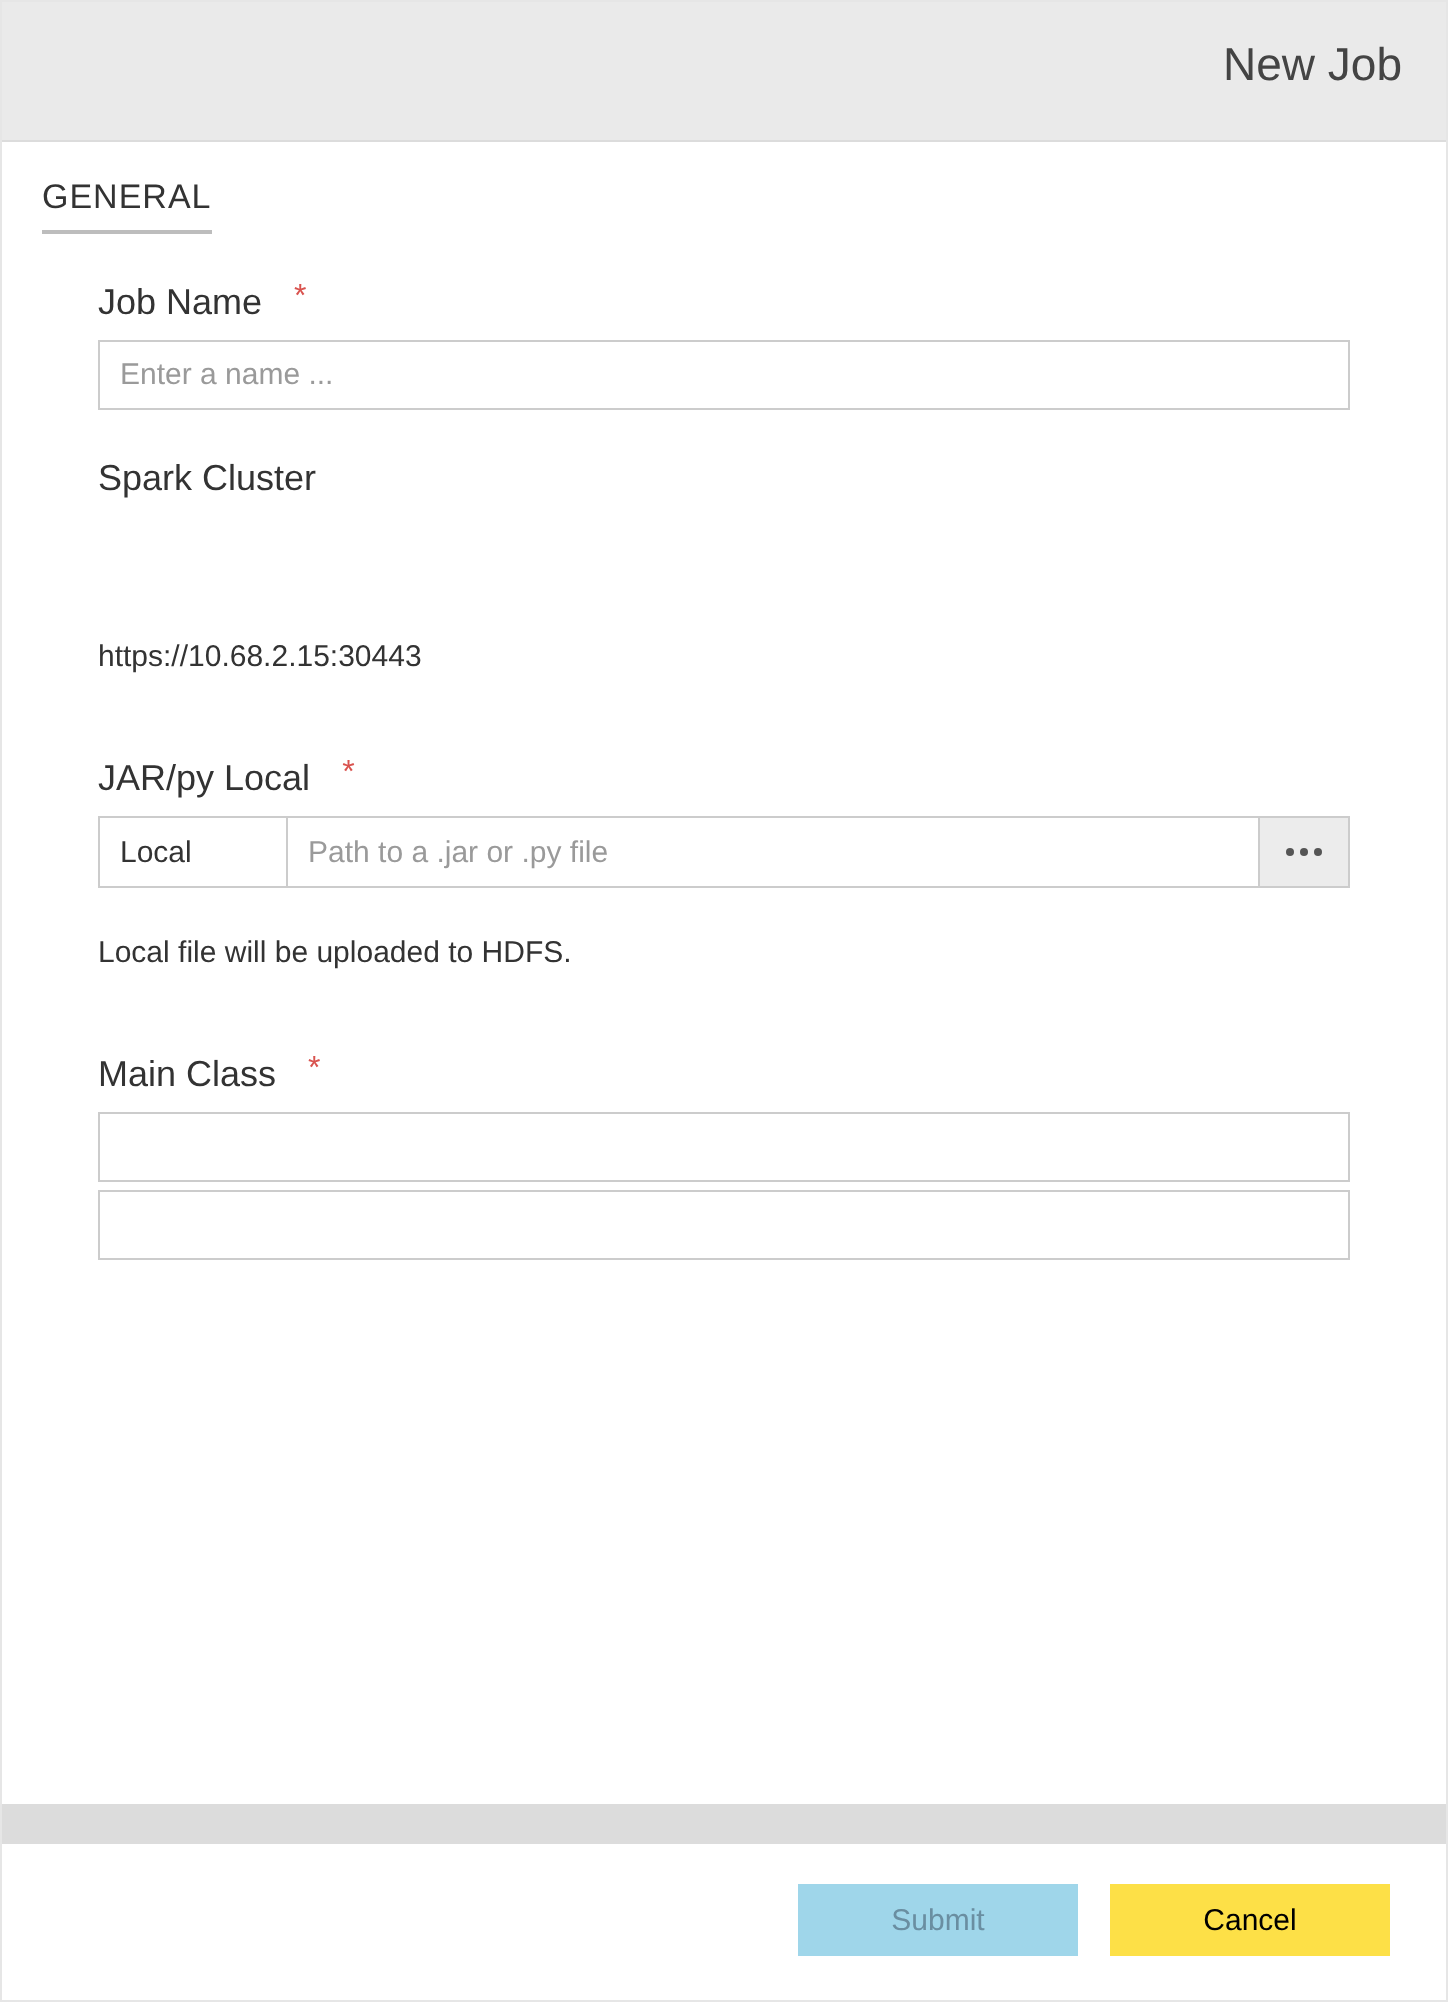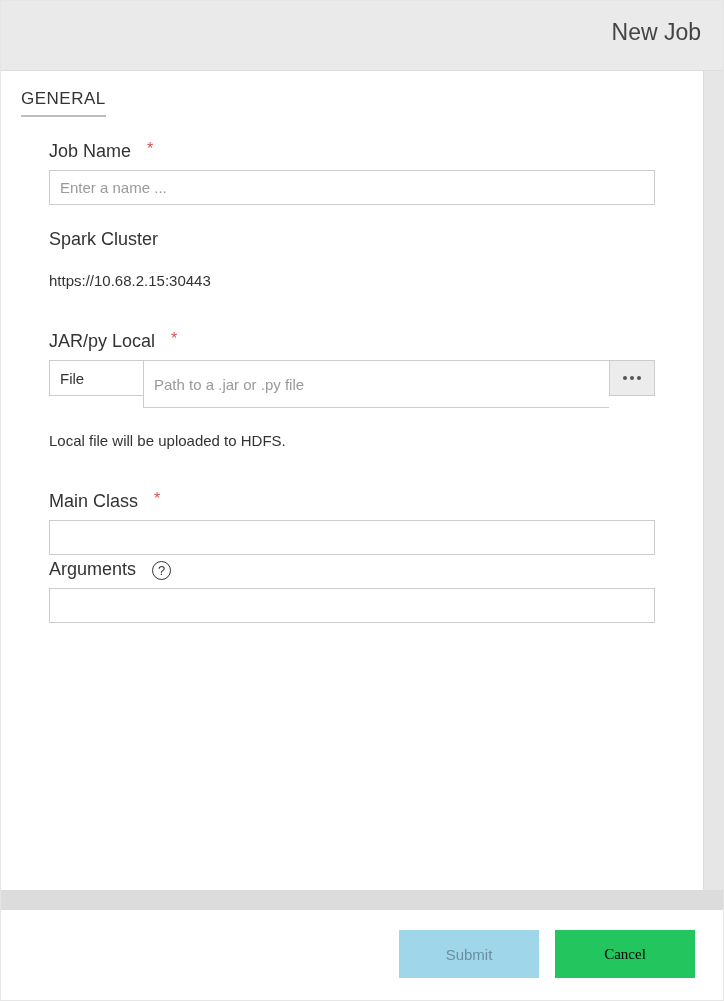--- a/index.html
+++ b/index.html
@@ -27,21 +27,21 @@
   }
   .titlebar h1 {
     margin: 0;
     font-size: 23px;
     font-weight: 400;
     color: #444;
   }
   .body {
     flex: 1;
     display: flex;
-    flex-direction: row;
+    flex-direction: column;
     overflow: hidden;
     background: #fff;
   }
   .content {
     flex: 1;
     padding: 14px 20px 0 20px;
     overflow: auto;
   }
   .right-gutter {
     width: 20px;
@@ -89,40 +89,41 @@
     padding: 0 10px;
     font-size: 15px;
     color: #333;
     outline: none;
   }
   .text-input::placeholder { color: #9a9a9a; }
   .block { margin-bottom: 24px; }
   .static-text {
     font-size: 15px;
     color: #333;
+    margin-top: 48px;
   }
   .file-row {
     display: flex;
     width: 100%;
   }
   .file-dropdown {
     width: 94px;
     height: 36px;
     border: 1px solid #ccc;
     border-right: none;
     padding: 0 10px;
     font-size: 15px;
     display: flex;
     align-items: center;
     background: #fff;
     cursor: pointer;
   }
   .file-path {
     flex: 1;
-    height: 48px;
+    height: 36px;
     border: 1px solid #ccc;
     border-right: none;
     padding: 0 10px;
     font-size: 15px;
     outline: none;
   }
   .file-path::placeholder { color: #9a9a9a; }
   .file-browse {
     width: 46px;
     height: 36px;
@@ -167,35 +168,34 @@
   }
   .footer {
     display: flex;
     justify-content: flex-end;
     gap: 16px;
     padding: 20px 28px 22px 0;
     background: #fff;
   }
   .btn {
     min-width: 140px;
-    height: 48px;
+    height: 36px;
     border: none;
     font-size: 15px;
     cursor: pointer;
     padding: 0 18px;
   }
   .btn-submit {
     background: #9fd6ea;
     color: #6a8ea1;
     cursor: default;
   }
   .btn-cancel {
-    background: #22c55e;
+    background: #fde047;
     color: #000;
-    font-family: Liberation Serif, serif;
   }
 </style>
 </head>
 <body>
 
 <div class="window">
 
   <div class="titlebar">
     <h1>New Job</h1>
   </div>
@@ -227,21 +227,21 @@
 
         <div style="height:18px"></div>
 
         <div class="block">
           <div class="field-label">
             <span>JAR/py Local</span>
             <span class="req">*</span>
           </div>
           <div class="file-row">
             <div class="file-dropdown">
-              <span>File</span>
+              <span>Local</span>
             </div>
             <input type="text" class="file-path" placeholder="Path to a .jar or .py file" style="">
             <div class="file-browse">
               <span class="dot"></span>
               <span class="dot"></span>
               <span class="dot"></span>
             </div>
           </div>
           <div class="hint">Local file will be uploaded to HDFS.</div>
         </div>
@@ -250,24 +250,20 @@
 
         <div class="block" style="margin-bottom:4px">
           <div class="field-label">
             <span>Main Class</span>
             <span class="req">*</span>
           </div>
           <input type="text" class="text-input" style="">
         </div>
 
         <div class="block">
-          <div class="field-label">
-            <span>Arguments</span>
-            <span class="help-icon">?</span>
-          </div>
           <input type="text" class="text-input" style="">
         </div>
 
       </div>
     </div>
     <div class="right-gutter"></div>
   </div>
 
   <div class="bottom-spacer"></div>
 

